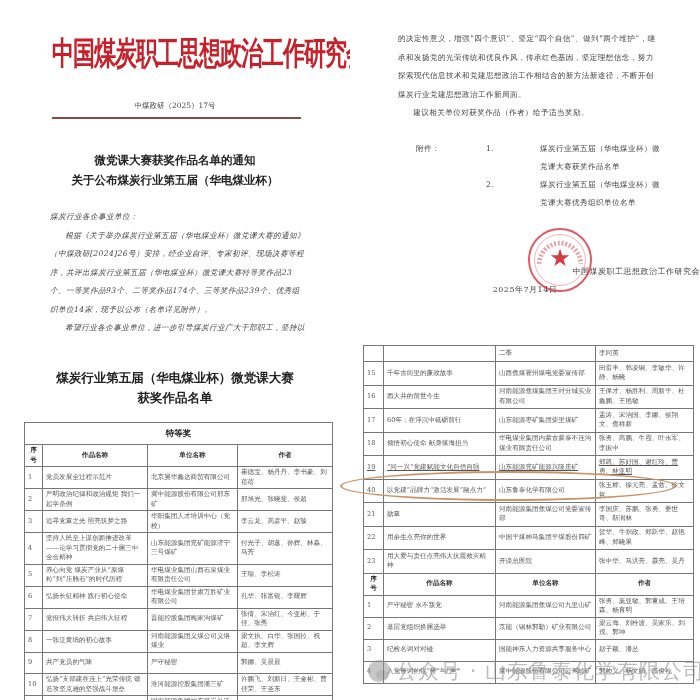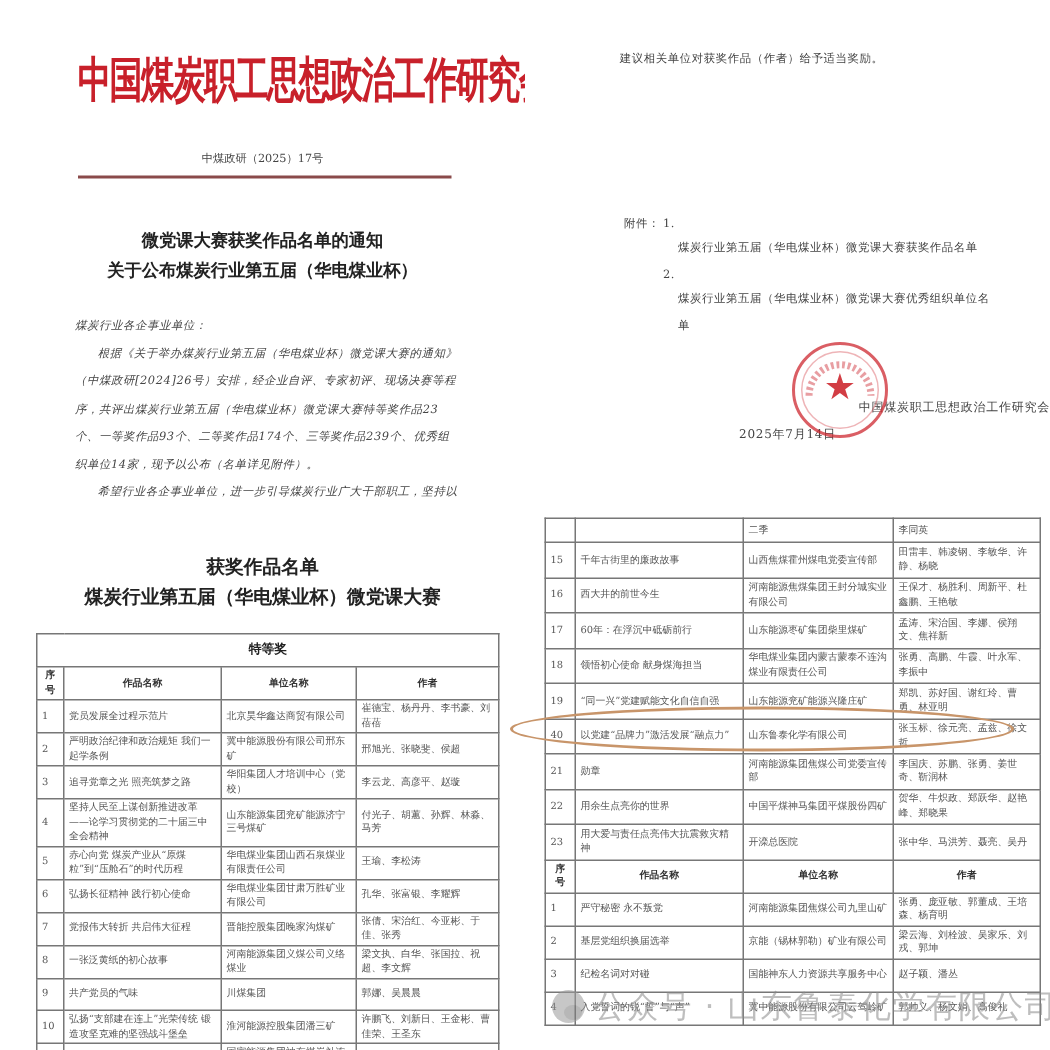--- a/index.html
+++ b/index.html
@@ -23,23 +23,23 @@
   .redline { position: absolute; left: 52px; top: 117px; width: 249px; height: 1.5px; background: #8a4a4a; }
   .notice-title { position: absolute; left: 0; width: 350px; top: 150px; text-align: center; font-size: 11.5px; font-weight: bold; color: #222; line-height: 20px; }
   .body-text { position: absolute; left: 50px; width: 255px; font-size: 7.6px; line-height: 18.5px; color: #444; letter-spacing: 0.4px; }
   .body-text p { text-indent: 2em; font-style: italic; }
   .body-text p.noindent { text-indent: 0; }
 
   
   .tr-text { position: absolute; left: 48px; top: 30px; width: 262px; font-size: 7.6px; line-height: 18.5px; color: #444; letter-spacing: 0.4px; }
   .tr-text p.ind { text-indent: 2em; }
   .attach { position: absolute; left: 66px; top: 140px; width: 245px; font-size: 7.6px; line-height: 18px; color: #444; letter-spacing: 0.4px; }
-  .attach .row { display: flex; }
+  .attach .row { display: flex; gap: 44px; }
   .attach .lbl { width: 26px; flex: none; }
-  .attach .wrap { padding-left: 10px; margin-top: 16px; }
+  .attach .wrap { padding-left: 10px; }
   .seal {
     position: absolute; left: 528px; top: 228px; width: 64px; height: 64px; border-radius: 50%;
     border: 2.5px solid rgba(205,40,48,0.75); 
   }
   .seal-inner { position: absolute; left: 4px; top: 4px; right: 4px; bottom: 4px; border-radius: 50%; border: 1px solid rgba(205,40,48,0.35); }
   .seal-star { position: absolute; left: 0; right: 0; top: 16px; text-align: center; color: rgba(205,40,48,0.9); font-size: 24px; line-height: 24px; }
   .seal-arc { position: absolute; left: 0; top: 0; width: 100%; height: 100%; }
   .sign-org { position: absolute; left: 350px; width: 350px; top: 266px; text-align: right; font-size: 8px; color: #444; letter-spacing: 0.5px; }
   .sign-date { position: absolute; left: 350px; width: 350px; top: 284px; text-align: center; font-size: 8px; color: #444; letter-spacing: 0.5px; }
 
@@ -79,20 +79,21 @@
   </div>
   <div class="body-text" style="top:208px;">
     <p class="noindent">煤炭行业各企事业单位：</p>
     <p>根据《关于举办煤炭行业第五届（华电煤业杯）微党课大赛的通知》（中煤政研[2024]26号）安排，经企业自评、专家初评、现场决赛等程序，共评出煤炭行业第五届（华电煤业杯）微党课大赛特等奖作品23个、一等奖作品93个、二等奖作品174个、三等奖作品239个、优秀组织单位14家，现予以公布（名单详见附件）。</p>
     <p>希望行业各企事业单位，进一步引导煤炭行业广大干部职工，坚持以习近平新时代中国特色社会主义思想为指导，全面学习贯彻</p>
   </div>
 </div>
 
 <div class="panel" id="p-tr">
   <div class="tr-text">
+    <p>的决定性意义，增强“四个意识”、坚定“四个自信”、做到“两个维护”，继承和发扬党的光荣传统和优良作风，传承红色基因，坚定理想信念，努力探索现代信息技术和党建思想政治工作相结合的新方法新途径，不断开创煤炭行业党建思想政治工作新局面。</p>
     <p class="ind">建议相关单位对获奖作品（作者）给予适当奖励。</p>
   </div>
   <div class="attach">
     <div class="row">
       <span class="lbl">附件：</span>
       <span>1.</span>
       <span class="wrap" style="padding-left:2px;">煤炭行业第五届（华电煤业杯）微党课大赛获奖作品名单</span>
     </div>
     <div class="row">
       <span class="lbl"></span>
@@ -106,22 +107,22 @@
 <div class="seal">
   <div class="seal-inner"></div>
   <svg class="seal-arc" viewBox="0 0 64 64">
     <path d="M10 36 A22 22 0 1 1 54 36" fill="none" stroke="rgba(205,40,48,0.45)" stroke-width="5" stroke-dasharray="2 2"></path>
   </svg>
   <div class="seal-star">★</div>
 </div>
 
 <div class="panel" id="p-bl">
   <div class="list-title">
+    <div>煤炭行业第五届（华电煤业杯）微党课大赛</div>
     <div>获奖作品名单</div>
-    <div>煤炭行业第五届（华电煤业杯）微党课大赛</div>
   </div>
   <table class="awards" id="tbl-left">
     <colgroup>
         <col style="width:18px">
         <col style="width:105px">
         <col style="width:90px">
         <col style="width:95px">
       </colgroup>
     <tbody>
         <tr class="section">
@@ -179,21 +180,21 @@
         </tr>
         <tr style="height: 21.5px;">
           <td class="c-no">8</td>
           <td>一张泛黄纸的初心故事</td>
           <td>河南能源集团义煤公司义络煤业</td>
           <td>梁文执、白华、张国拉、祝超、李文辉</td>
         </tr>
         <tr style="height: 21.5px;">
           <td class="c-no">9</td>
           <td>共产党员的气味</td>
-          <td>川煤集团</td>
+          <td>严守秘密</td>
           <td>郭娜、吴晨晨</td>
         </tr>
         <tr style="height: 21.5px;">
           <td class="c-no">10</td>
           <td>弘扬“支部建在连上”光荣传统 锻造攻坚克难的坚强战斗堡垒</td>
           <td>淮河能源控股集团潘三矿</td>
           <td>许鹏飞、刘新日、王金彬、曹佳荣、王圣东</td>
         </tr>
         <tr style="height: 21.5px;">
           <td class="c-no">11</td>
@@ -239,21 +240,21 @@
           <td>60年：在浮沉中砥砺前行</td>
           <td>山东能源枣矿集团柴里煤矿</td>
           <td>孟涛、宋治国、李娜、侯翔文、焦祥新</td>
         </tr>
         <tr style="height: 23.5px;">
           <td class="c-no">18</td>
           <td>领悟初心使命 献身煤海担当</td>
           <td>华电煤业集团内蒙古蒙泰不连沟煤业有限责任公司</td>
           <td>张勇、高鹏、牛霞、叶永军、李振中</td>
         </tr>
-        <tr style="height: 23.5px;">
+        <tr style="height: 23.5px; text-decoration: underline;">
           <td class="c-no">19</td>
           <td>“同一兴”党建赋能文化自信自强</td>
           <td>山东能源兖矿能源兴隆庄矿</td>
           <td>郑凯、苏好国、谢红玲、曹勇、林亚明</td>
         </tr>
         <tr style="height: 23.5px;">
           <td class="c-no">40</td>
           <td>以党建“品牌力”激活发展“融点力”</td>
           <td>山东鲁泰化学有限公司</td>
           <td>张玉标、徐元亮、孟兹、徐文哲</td>

